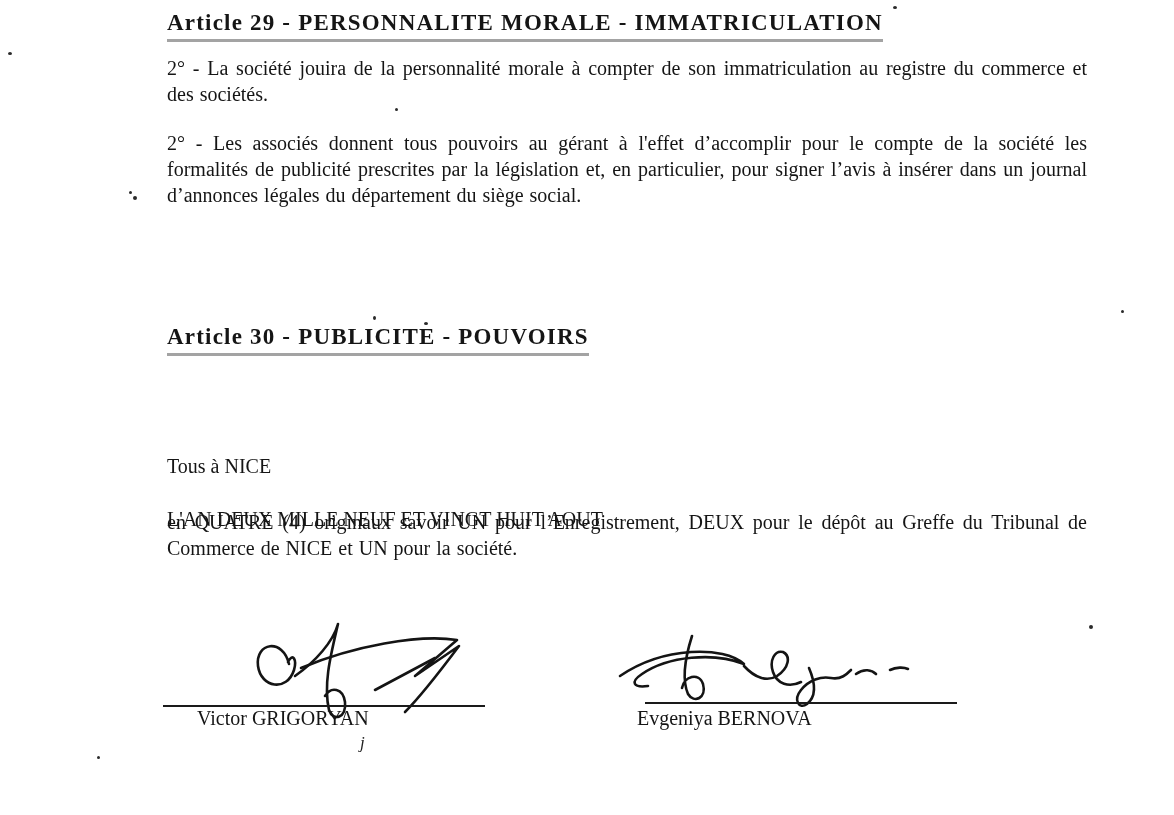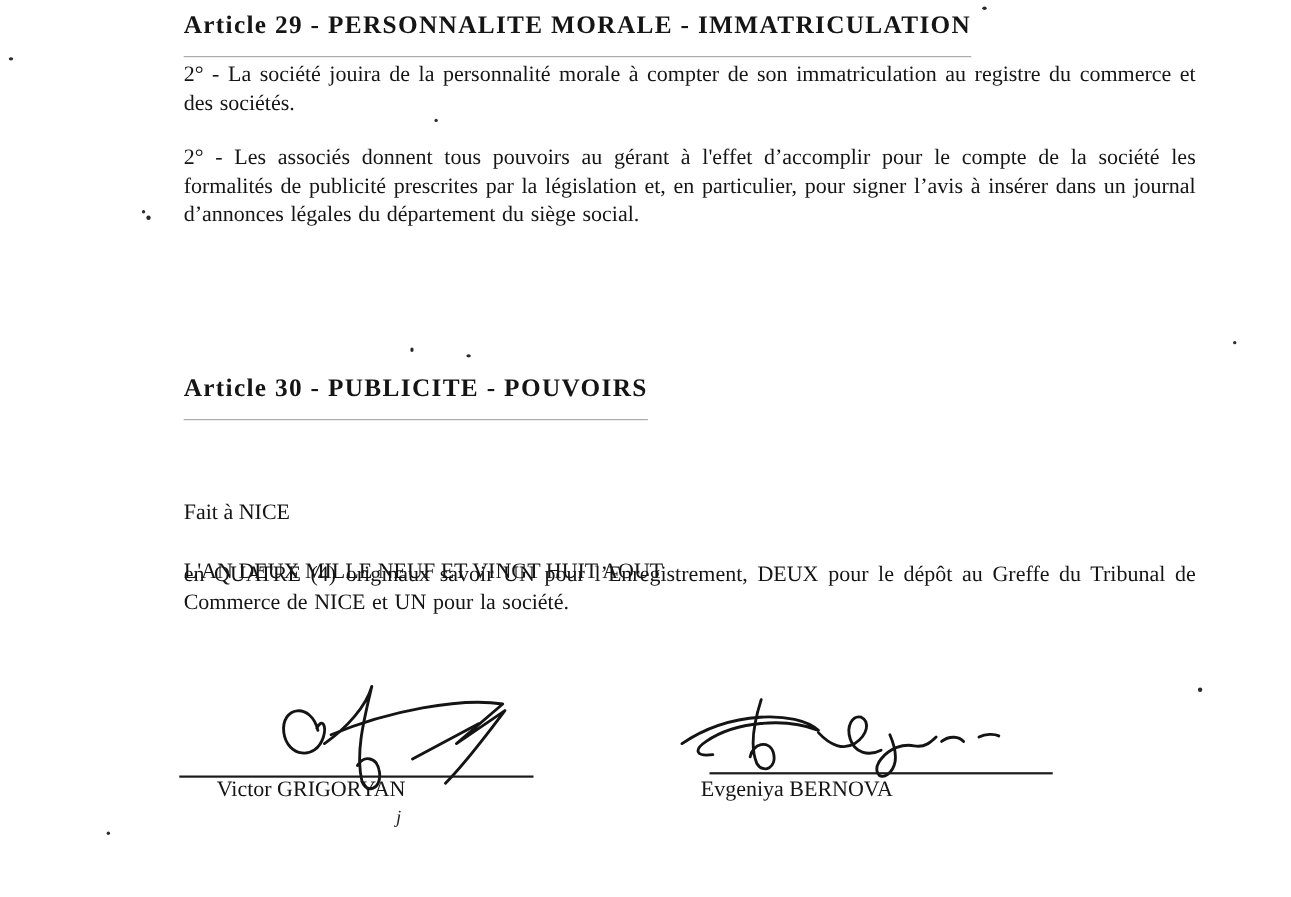--- a/index.html
+++ b/index.html
@@ -19,22 +19,22 @@
   .heading {
     position: absolute;
     left: 167px;
     font-weight: bold;
     font-size: 23px;
     letter-spacing: 1.2px;
     white-space: nowrap;
   }
   .heading .u {
     display: inline-block;
-    border-bottom: 1px solid #a3a3a3;
-    padding-bottom: 15px;
+    border-bottom: 3px solid #a3a3a3;
+    padding-bottom: 3px;
   }
   .para {
     position: absolute;
     left: 167px;
     width: 920px;
     font-size: 20px;
     line-height: 26px;
     text-align: justify;
     word-spacing: 1px;
   }
@@ -83,26 +83,26 @@
 
 <div class="page">
 
   <div class="heading" style="top: 10px;">
     <span class="u">Article 29 - PERSONNALITE MORALE - IMMATRICULATION</span>
   </div>
 
   <div class="para" style="top: 55px;">2° - La société jouira de la personnalité morale à compter de son immatriculation au registre du commerce et des sociétés.</div>
   <div class="para" style="top: 130px;">2° - Les associés donnent tous pouvoirs au gérant à l'effet d’accomplir pour le compte de la société les formalités de publicité prescrites par la législation et, en particulier, pour signer l’avis à insérer dans un journal d’annonces légales du département du siège social.</div>
 
-  <div class="heading" style="top: 340px;">
+  <div class="heading" style="top: 324px;">
     <span class="u">Article 30 - PUBLICITE - POUVOIRS</span>
   </div>
 
 
-  <div class="line-text" style="top: 455px;">Fait à NICE</div>
+  <div class="line-text" style="top: 455px;">Tous à NICE</div>
   <div class="line-text" style="top: 508px;">L'AN DEUX MILLE NEUF ET VINGT HUIT AOUT</div>
   <div class="para" style="top: 509px;">en QUATRE (4) originaux savoir UN pour l’Enregistrement, DEUX pour le dépôt au Greffe du Tribunal de Commerce de NICE et UN pour la société.</div>
 
   <svg class="sig-svg" style="left: 243px; top: 616px;" width="300" height="116" viewBox="0 0 300 116">
     <path d="M46 48 C40 22 12 26 15 50 C18 72 44 76 51 54 C54 44 50 36 45 46"></path>
     <path d="M52 60 C72 46 90 26 95 8 C88 38 80 68 86 94 C90 106 104 102 102 86 C100 72 88 70 82 80"></path>
     <path d="M58 52 C110 30 176 18 214 24 L172 60 L216 30 C192 62 172 86 162 96"></path>
     <path d="M132 74 L192 42"></path>
   </svg>
   <div class="sig-line" style="left: 163px; top: 705px; width: 322px;"></div>

